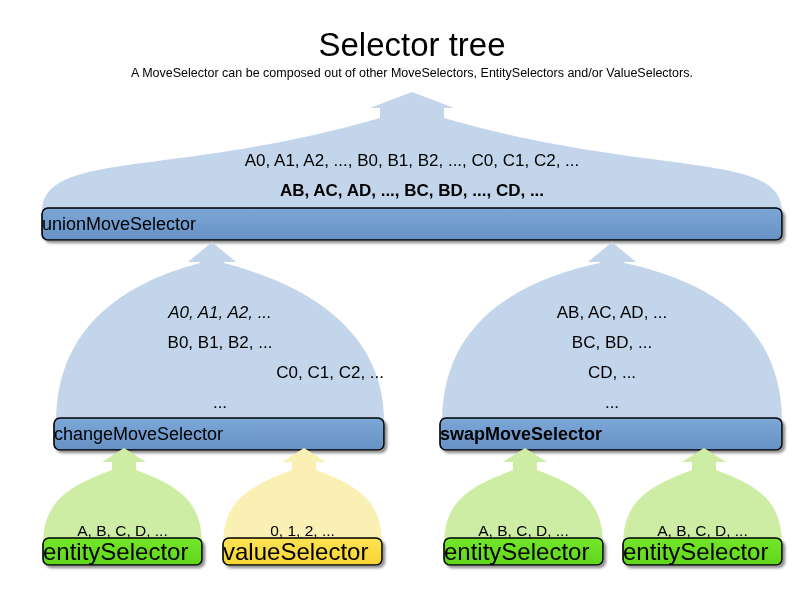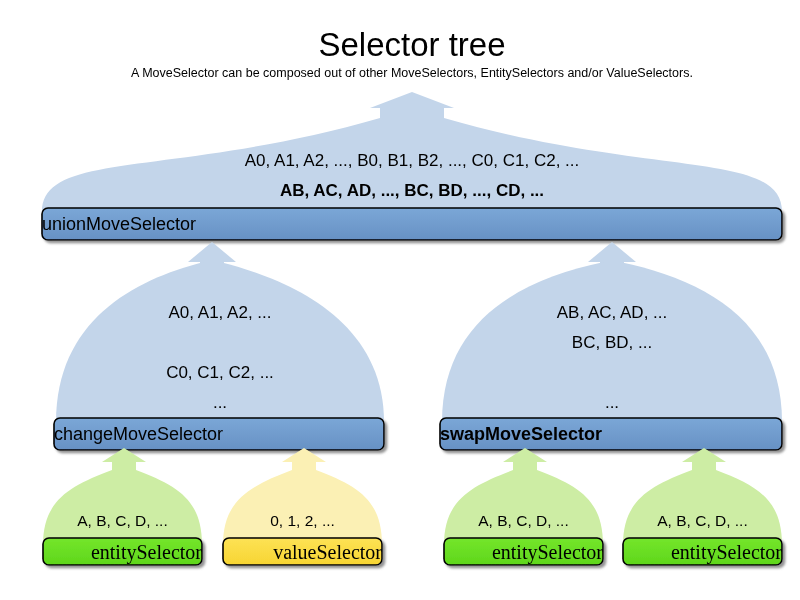--- a/index.html
+++ b/index.html
@@ -21,25 +21,25 @@
   .lbl{
     position:absolute;text-align:center;font-size:17px;line-height:25px;
     white-space:nowrap;pointer-events:none;
   }
   .barlbl{
     position:absolute;font-size:18px;line-height:18px;
     white-space:nowrap;pointer-events:none;
   }
   .leaflbl{
     position:absolute;text-align:center;font-size:15.5px;line-height:19px;
-    white-space:nowrap;pointer-events:none;
+    white-space:nowrap;pointer-events:none;margin-top:10px;
   }
   .leafbarlbl{
-    position:absolute;text-align:right;font-size:20px;line-height:18px;
-    white-space:nowrap;pointer-events:none;font-family:Liberation Serif, serif;
+    position:absolute;text-align:left;font-size:24px;line-height:18px;
+    white-space:nowrap;pointer-events:none;
   }
 </style>
 </head>
 <body>
 
 <div id="stage">
 
   <div class="title">Selector tree</div>
   <div class="subtitle">A MoveSelector can be composed out of other MoveSelectors, EntitySelectors and/or ValueSelectors.</div>
 
@@ -119,27 +119,29 @@
            L 680,462 L 670,462 L 692,448 L 714,462 L 704,462 L 704,470
            C 746,486 770,500 770,545 Z"></path>
       <rect x="611" y="538" width="159" height="27" rx="6" ry="6" fill="url(#gbarGreen)" stroke="#000000" stroke-width="1.6" filter="url(#shadow)"></rect>
     </g>
   </svg>
 
   <div class="lbl" style="left:30px;top:148px;width:740px;">A0, A1, A2, ..., B0, B1, B2, ..., C0, C1, C2, ...</div>
   <div class="lbl" style="left:30px;top:178px;width:740px;font-weight:bold;">AB, AC, AD, ..., BC, BD, ..., CD, ...</div>
   <div class="barlbl" style="left:30px;top:215px;width:740px;">unionMoveSelector</div>
 
-  <div class="lbl" style="left:44px;top:300px;width:328px;">A0, A1, A2, ...</div>
-  <div class="lbl" style="left:44px;top:360px;width:328px;">C0, C1, C2, ...</div>
+  <div class="lbl" style="left:44px;top:300px;width:328px;font-style:italic;">A0, A1, A2, ...</div>
+  <div class="lbl" style="left:44px;top:330px;width:328px;">B0, B1, B2, ...</div>
+  <div class="lbl" style="left:44px;top:360px;width:328px;text-align:right;">C0, C1, C2, ...</div>
   <div class="lbl" style="left:44px;top:390px;width:328px;">...</div>
   <div class="barlbl" style="left:42px;top:425px;width:330px;">changeMoveSelector</div>
 
   <div class="lbl" style="left:430px;top:300px;width:340px;">AB, AC, AD, ...</div>
   <div class="lbl" style="left:430px;top:330px;width:340px;">BC, BD, ...</div>
+  <div class="lbl" style="left:430px;top:360px;width:340px;">CD, ...</div>
   <div class="lbl" style="left:430px;top:390px;width:340px;">...</div>
   <div class="barlbl" style="left:428px;top:425px;width:342px;font-weight:bold;">swapMoveSelector</div>
 
   <div class="leaflbl" style="left:31px;top:511px;width:159px;">A, B, C, D, ...</div>
   <div class="leafbarlbl" style="left:31px;top:543px;width:159px;">entitySelector</div>
 
   <div class="leaflbl" style="left:211px;top:511px;width:159px;">0, 1, 2, ...</div>
   <div class="leafbarlbl" style="left:211px;top:543px;width:159px;">valueSelector</div>
 
   <div class="leaflbl" style="left:432px;top:511px;width:159px;">A, B, C, D, ...</div>

